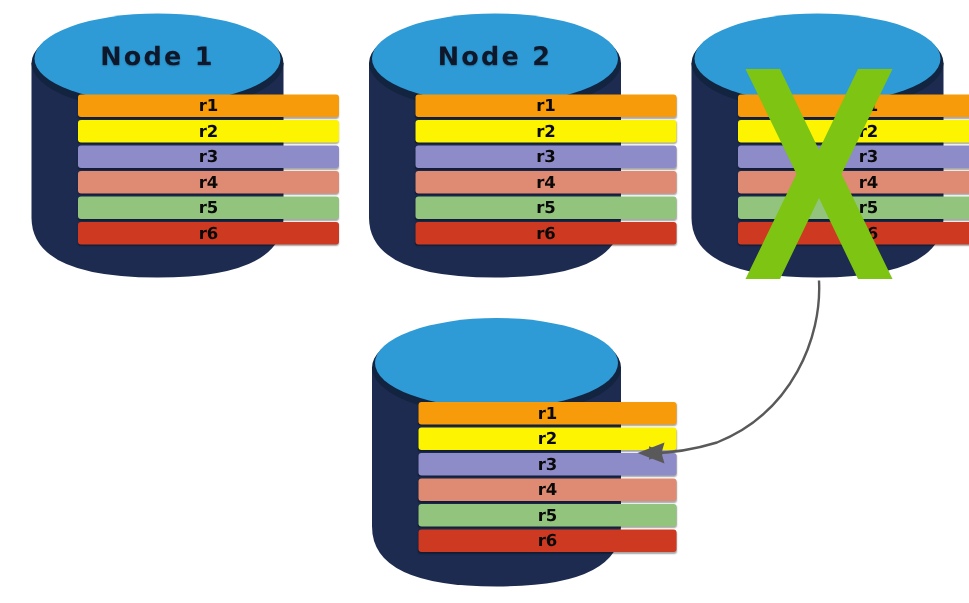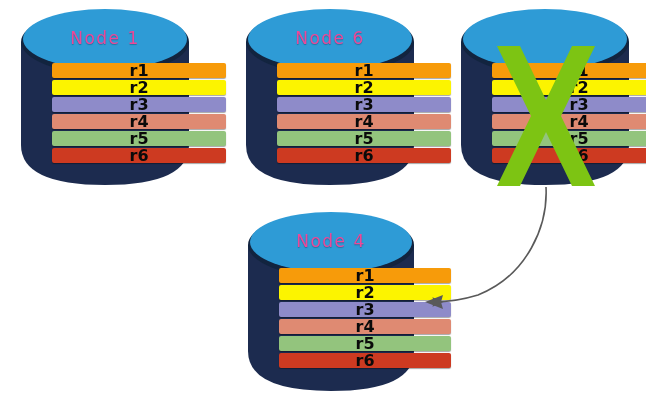--- a/index.html
+++ b/index.html
@@ -22,22 +22,22 @@
     position: absolute;
     left: 0;
     top: 0;
     overflow: visible;
   }
   .node-title {
     position: absolute;
     left: 0;
     width: 100%;
     text-align: center;
-    color: #ec4899;
-    font-weight: normal;
+    color: #0f172a;
+    font-weight: bold;
     font-size: 17px;
     letter-spacing: 1.5px;
     text-shadow: 0 1px 1px rgba(0,0,0,0.25);
     pointer-events: none;
   }
   .rows {
     position: absolute;
     left: 0;
     width: 100%;
   }
@@ -49,21 +49,21 @@
     box-shadow: 0 1px 1px rgba(0,0,0,0.35);
   }
   .row-label {
     position: absolute;
     left: 0;
     top: 0;
     width: 100%;
     height: 15px;
     line-height: 15px;
     text-align: center;
-    font-size: 16px;
+    font-size: 11px;
     font-weight: bold;
     color: #0a0a0a;
   }
   .x-mark {
     position: absolute;
     pointer-events: none;
   }
   .arrow-layer {
     position: absolute;
     left: 0;
@@ -106,21 +106,21 @@
       </div>
     </div>
   </div>
 
   <div class="node" style="left:243px; top:5px; width:174px; height:183px;">
     <svg width="174" height="183" viewBox="0 0 174 183">
       <path d="M3,37 L3,140 Q3,180 87,180 Q171,180 171,140 L171,37 Z" fill="#1C2B4F"></path>
       <ellipse cx="87" cy="37" rx="84" ry="32" fill="#12243F"></ellipse>
       <ellipse cx="87" cy="34" rx="82" ry="30" fill="#2E9BD6"></ellipse>
     </svg>
-    <div class="node-title" style="top:23px;">Node  6</div>
+    <div class="node-title" style="top:23px;">Node  2</div>
     <div class="rows" style="top:58px; padding:0 34px;">
       <div class="row" style="background:#F79B0A;">
         <span class="row-label">r1</span>
       </div>
       <div class="row" style="background:#FCF400;">
         <span class="row-label">r2</span>
       </div>
       <div class="row" style="background:#8E8BC9;">
         <span class="row-label">r3</span>
       </div>
@@ -169,21 +169,20 @@
       <polygon points="5,2 28,2 54,56 80,2 103,2 69,72 103,142 80,142 54,88 28,142 5,142 39,72" fill="#7DC413"></polygon>
     </svg>
   </div>
 
   <div class="node" style="left:245px; top:208px; width:172px; height:186px;">
     <svg width="172" height="186" viewBox="0 0 172 186">
       <path d="M3,37 L3,143 Q3,183 86,183 Q169,183 169,143 L169,37 Z" fill="#1C2B4F"></path>
       <ellipse cx="86" cy="37" rx="83" ry="32" fill="#12243F"></ellipse>
       <ellipse cx="86" cy="34" rx="81" ry="30" fill="#2E9BD6"></ellipse>
     </svg>
-    <div class="node-title" style="top:23px;">Node  4</div>
     <div class="rows" style="top:60px; padding:0 34px;">
       <div class="row" style="background:#F79B0A;">
         <span class="row-label">r1</span>
       </div>
       <div class="row" style="background:#FCF400;">
         <span class="row-label">r2</span>
       </div>
       <div class="row" style="background:#8E8BC9;">
         <span class="row-label">r3</span>
       </div>

